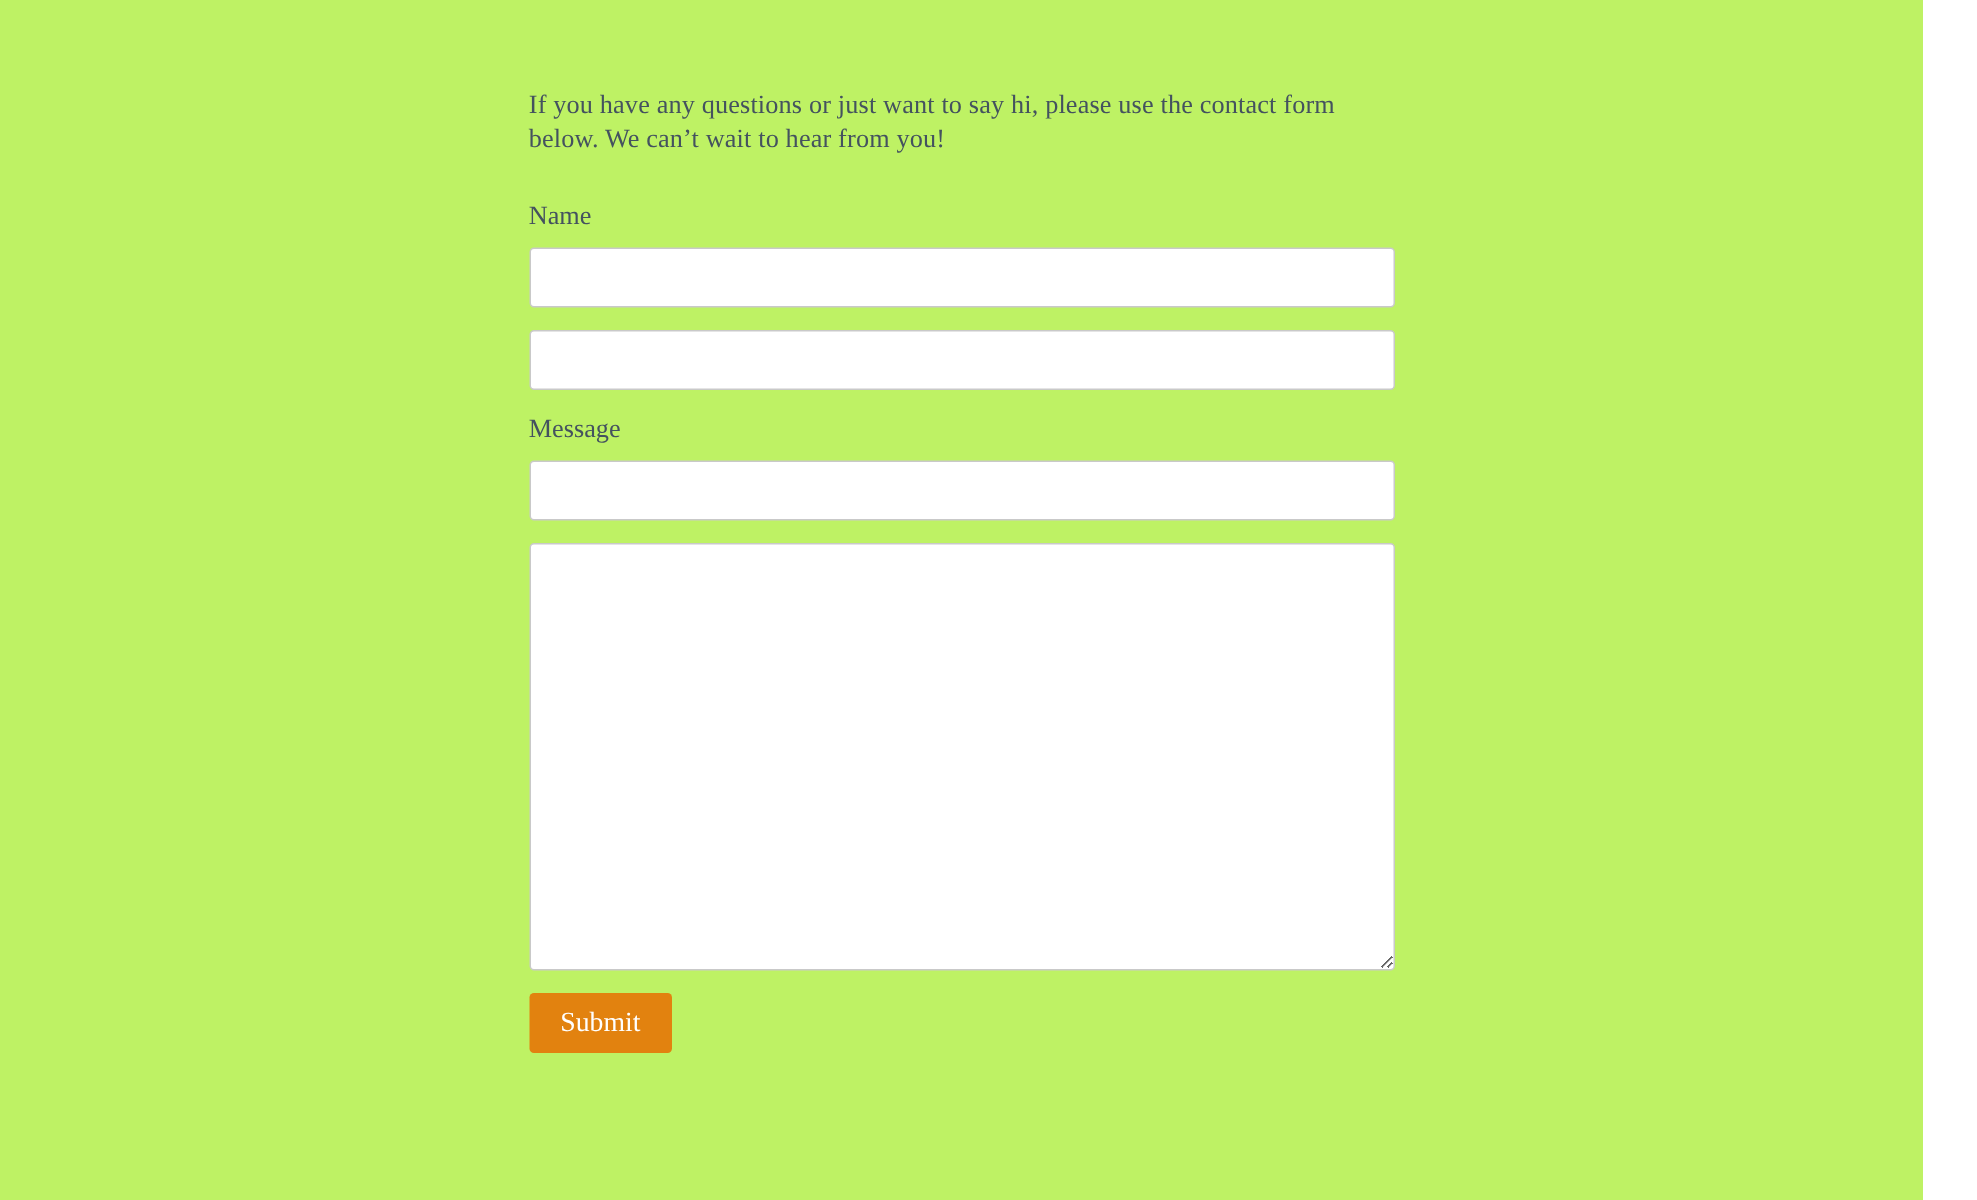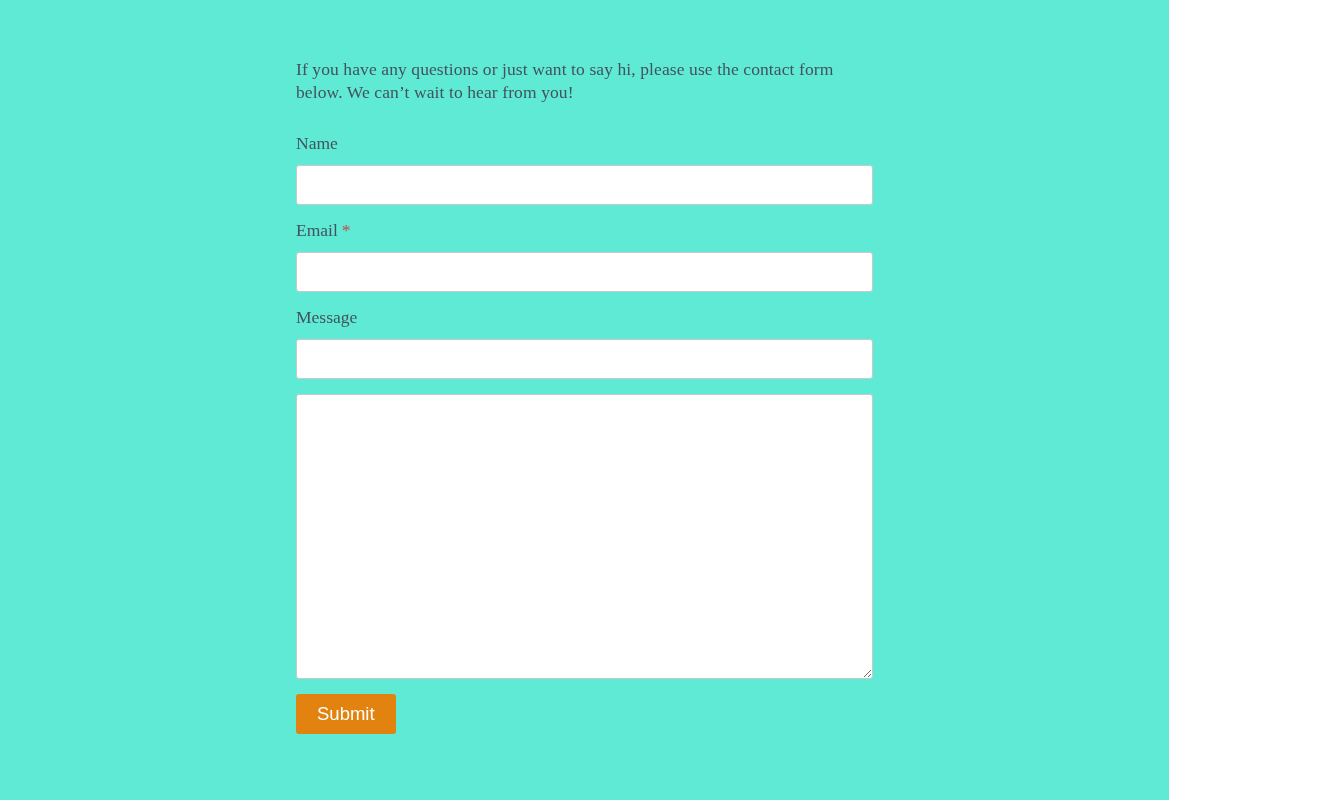--- a/index.html
+++ b/index.html
@@ -5,23 +5,23 @@
   * { box-sizing: border-box; }
   html, body {
     margin: 0;
     padding: 0;
     background: #ffffff;
     width: 1318px;
     height: 800px;
     font-family: "Liberation Serif", "DejaVu Serif", serif;
   }
   .page {
-    width: 1169px;
+    width: 1282px;
     height: 800px;
-    background: #5eead4;
+    background: #bef264;
     overflow: hidden;
   }
   .container {
     width: 577px;
     margin: 0 auto;
     padding-top: 58px;
   }
   .intro {
     margin: 0 0 29px 0;
     color: #44525f;
@@ -74,21 +74,21 @@
     margin-top: 13px;
   }
   .submit {
     display: inline-block;
     background: #e2820f;
     color: #ffffff;
     border: none;
     border-radius: 3px;
     height: 40px;
     padding: 0 21px;
-    font-family: Liberation Sans, sans-serif;
+    font-family: Liberation Serif, serif;
     font-size: 18.5px;
     cursor: pointer;
   }
 </style>
 </head>
 <body>
 
 <div class="page">
   <div class="container">
 
@@ -97,23 +97,20 @@
     <form>
 
       <div class="field">
         <label class="label">
           <span>Name</span>
         </label>
         <input class="text-input" type="text" value="" style="">
       </div>
 
       <div class="field">
-        <label class="label">
-          <span>Email</span><span class="req">*</span>
-        </label>
         <input class="text-input" type="text" value="" style="">
       </div>
 
       <div class="field">
         <label class="label">
           <span>Message</span>
         </label>
         <input class="text-input" type="text" value="" style="">
       </div>
 

